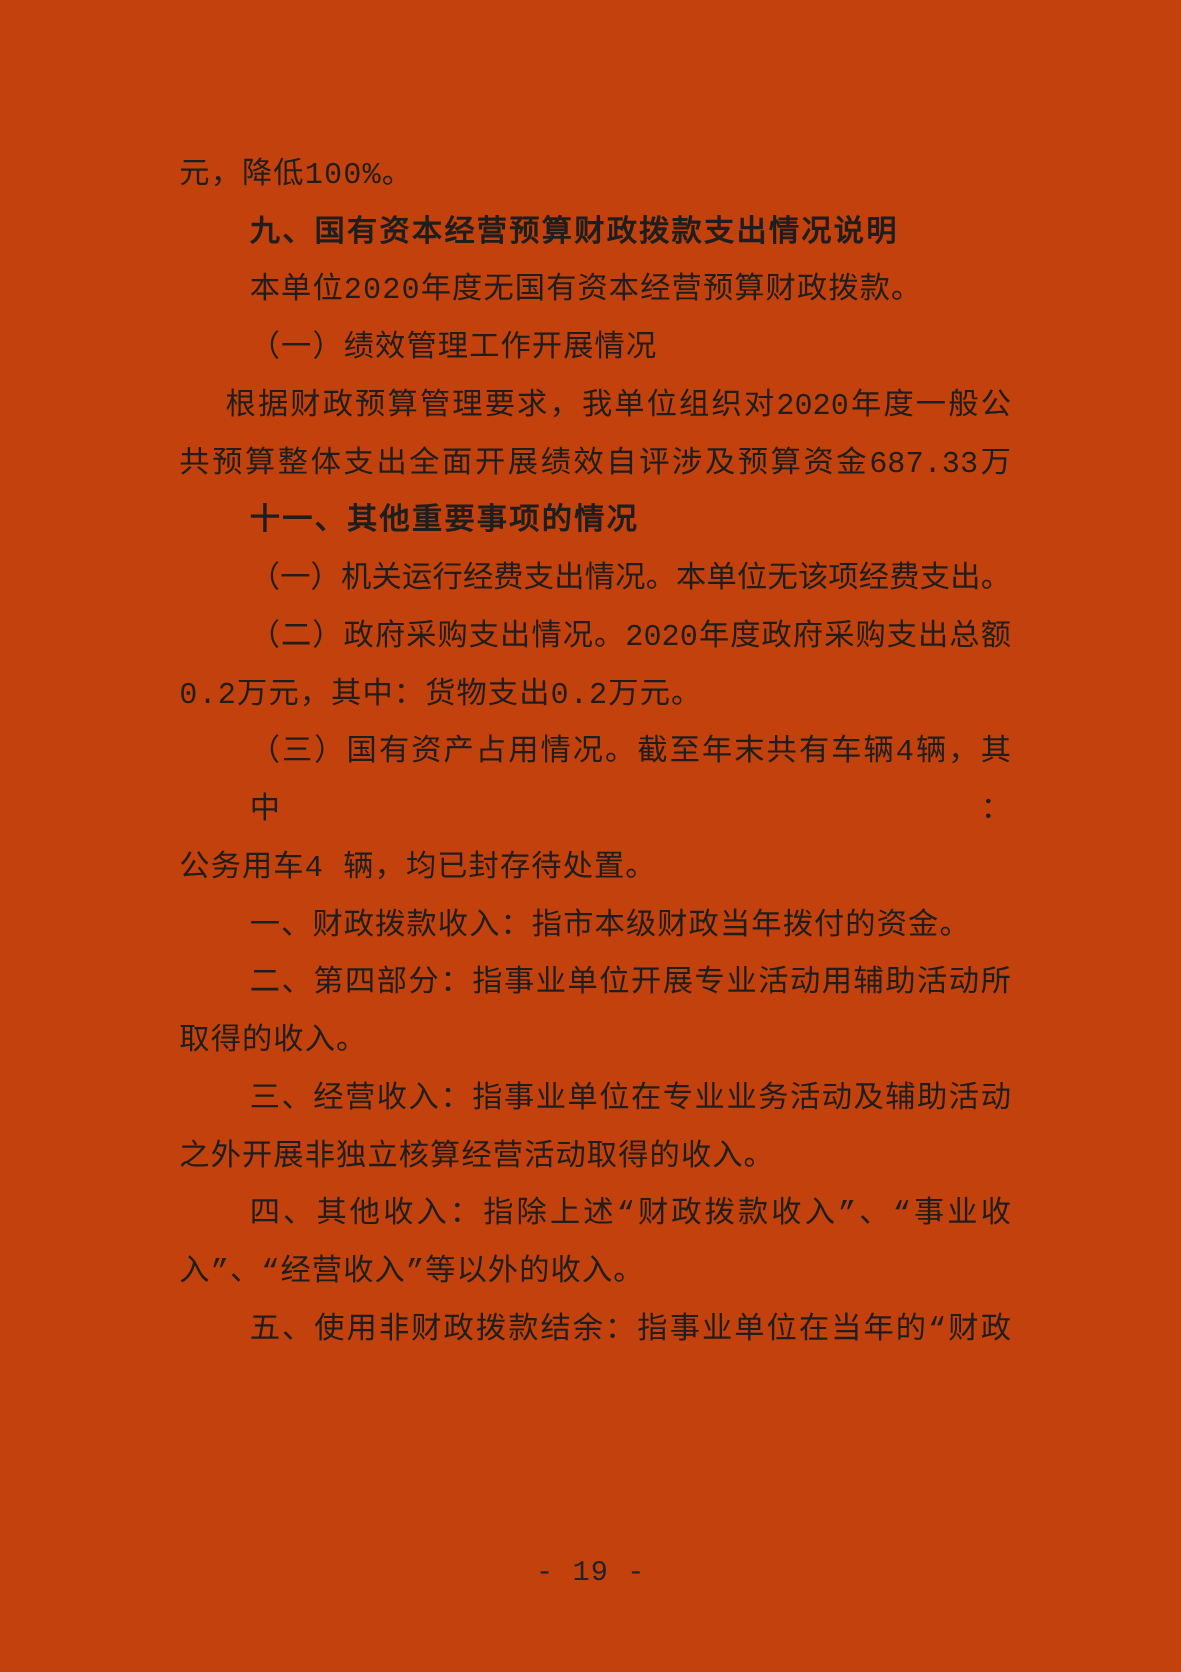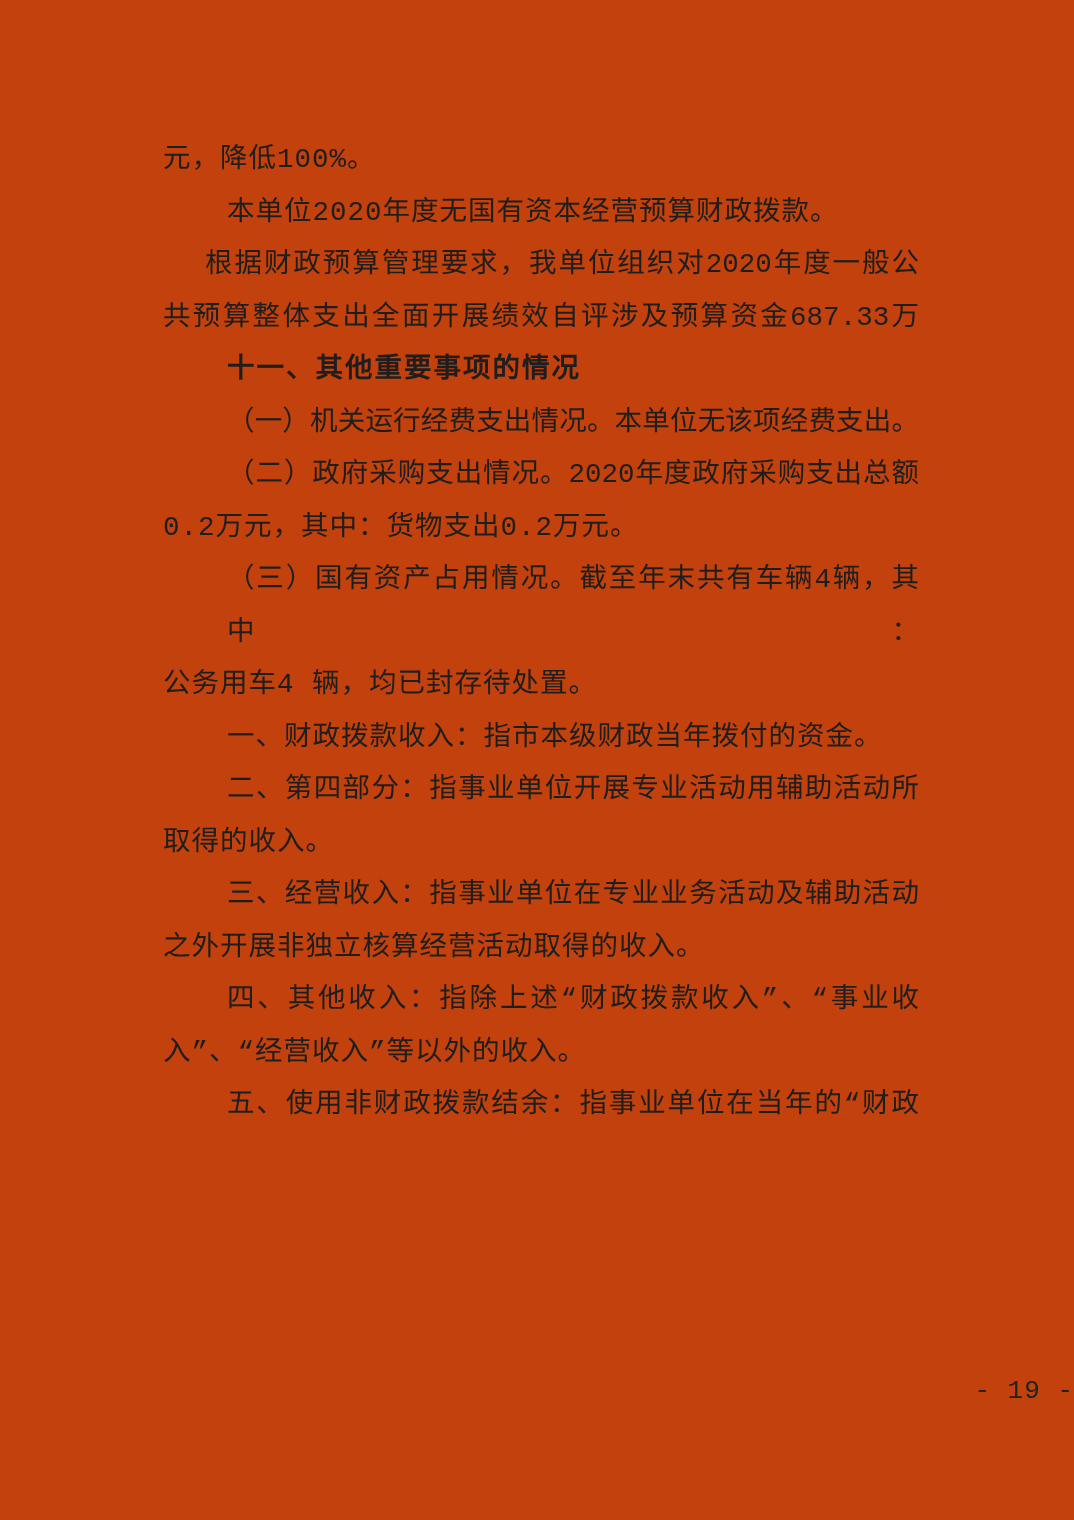--- a/index.html
+++ b/index.html
@@ -36,36 +36,38 @@
     letter-spacing: 2px;
   }
   .line.justify {
     letter-spacing: 0;
     white-space: normal;
     text-align: justify;
     text-align-last: justify;
   }
   .footer {
     position: absolute;
-    top: 1376px;
+    top: 1414px;
     left: 0;
     width: 100%;
-    text-align: right;
+    text-align: center;
     font-size: 26px;
     letter-spacing: 1px;
     color: #222222;
   }
 </style>
 </head>
 <body>
 
 <div class="page">
   <div class="content">
       <div class="line indent-0">元，降低100%。</div>
+      <div class="line indent-2 bold">九、国有资本经营预算财政拨款支出情况说明</div>
       <div class="line indent-2">本单位2020年度无国有资本经营预算财政拨款。</div>
+      <div class="line indent-2">（一）绩效管理工作开展情况</div>
       <div class="line indent-1 justify">根据财政预算管理要求，我单位组织对2020年度一般公</div>
       <div class="line indent-0 justify">共预算整体支出全面开展绩效自评涉及预算资金687.33万</div>
       <div class="line indent-2 bold">十一、其他重要事项的情况</div>
       <div class="line indent-2 justify">（一）机关运行经费支出情况。本单位无该项经费支出。</div>
       <div class="line indent-2 justify">（二）政府采购支出情况。2020年度政府采购支出总额</div>
       <div class="line indent-0">0.2万元，其中：货物支出0.2万元。</div>
       <div class="line indent-2 justify">（三）国有资产占用情况。截至年末共有车辆4辆，其中：</div>
       <div class="line indent-0">公务用车4 辆，均已封存待处置。</div>
       <div class="line indent-2">一、财政拨款收入：指市本级财政当年拨付的资金。</div>
       <div class="line indent-2 justify">二、第四部分：指事业单位开展专业活动用辅助活动所</div>

